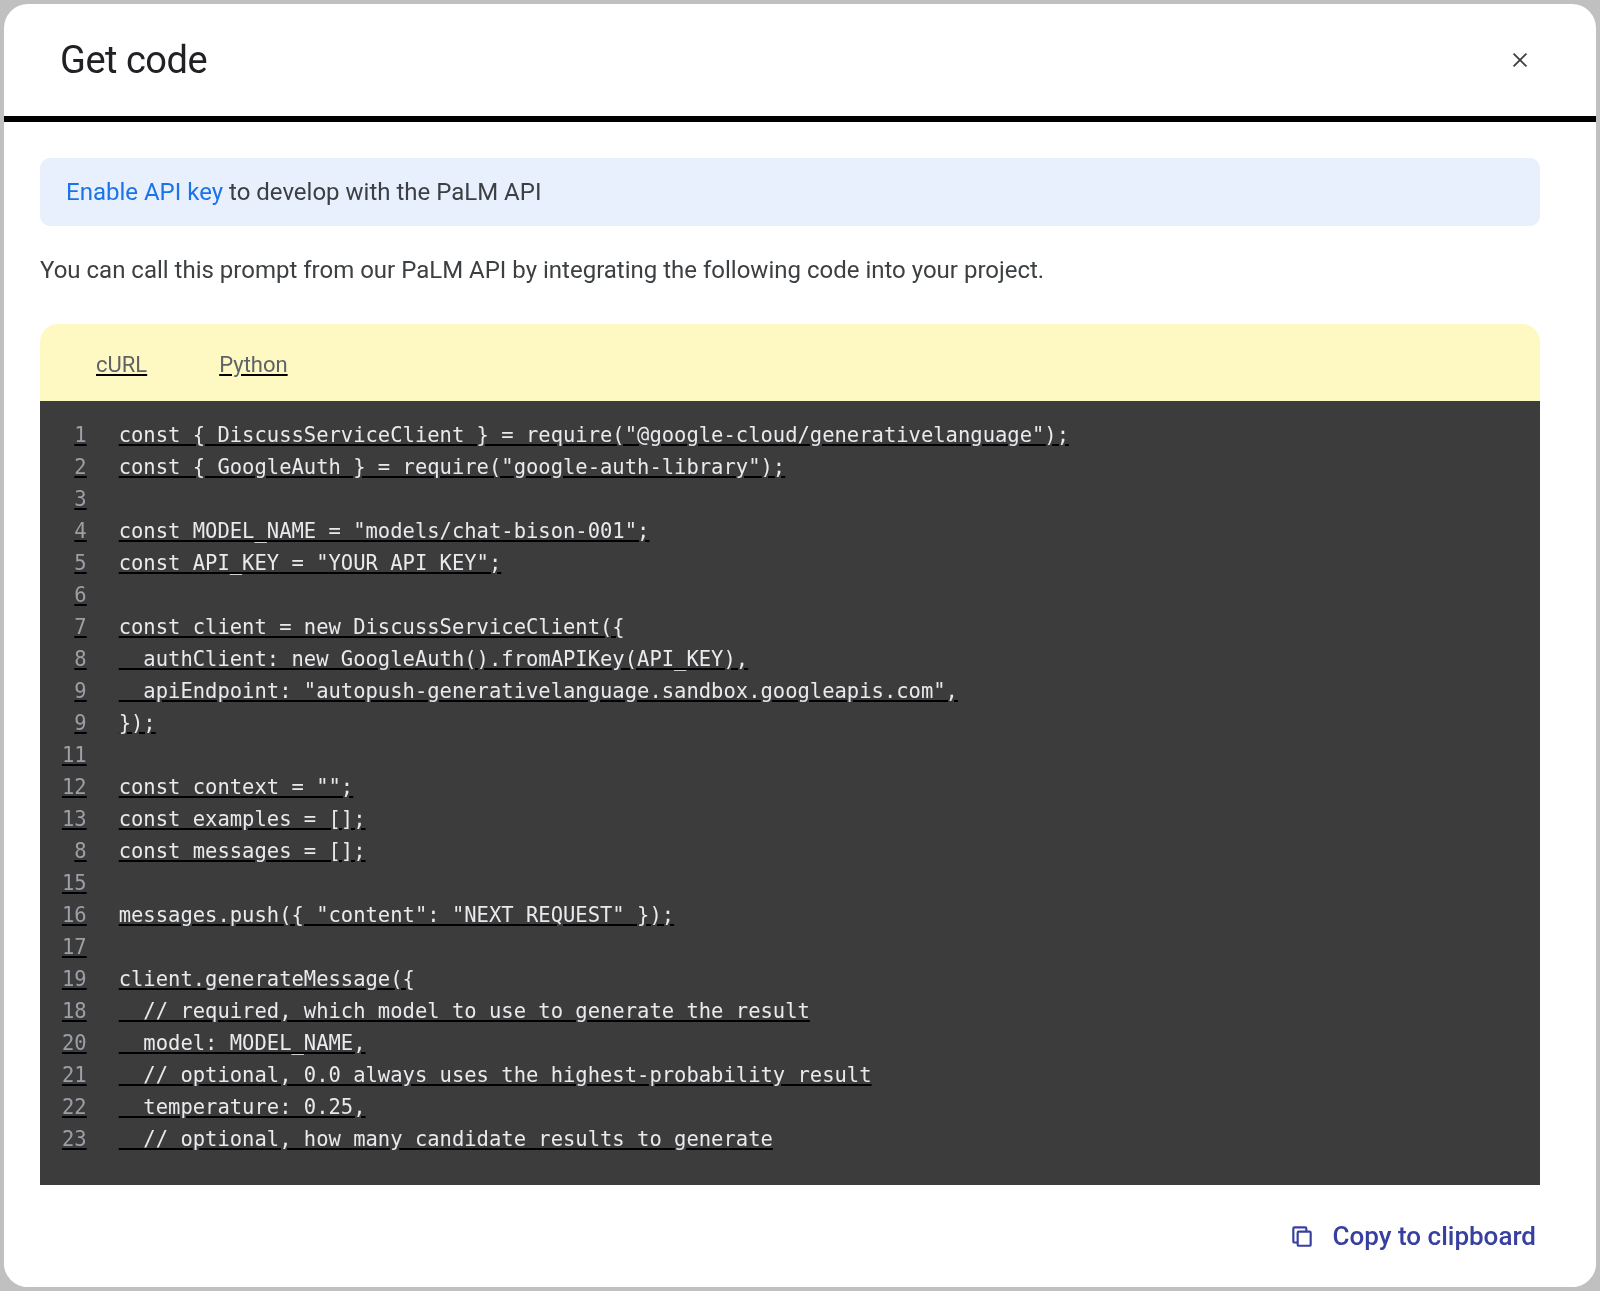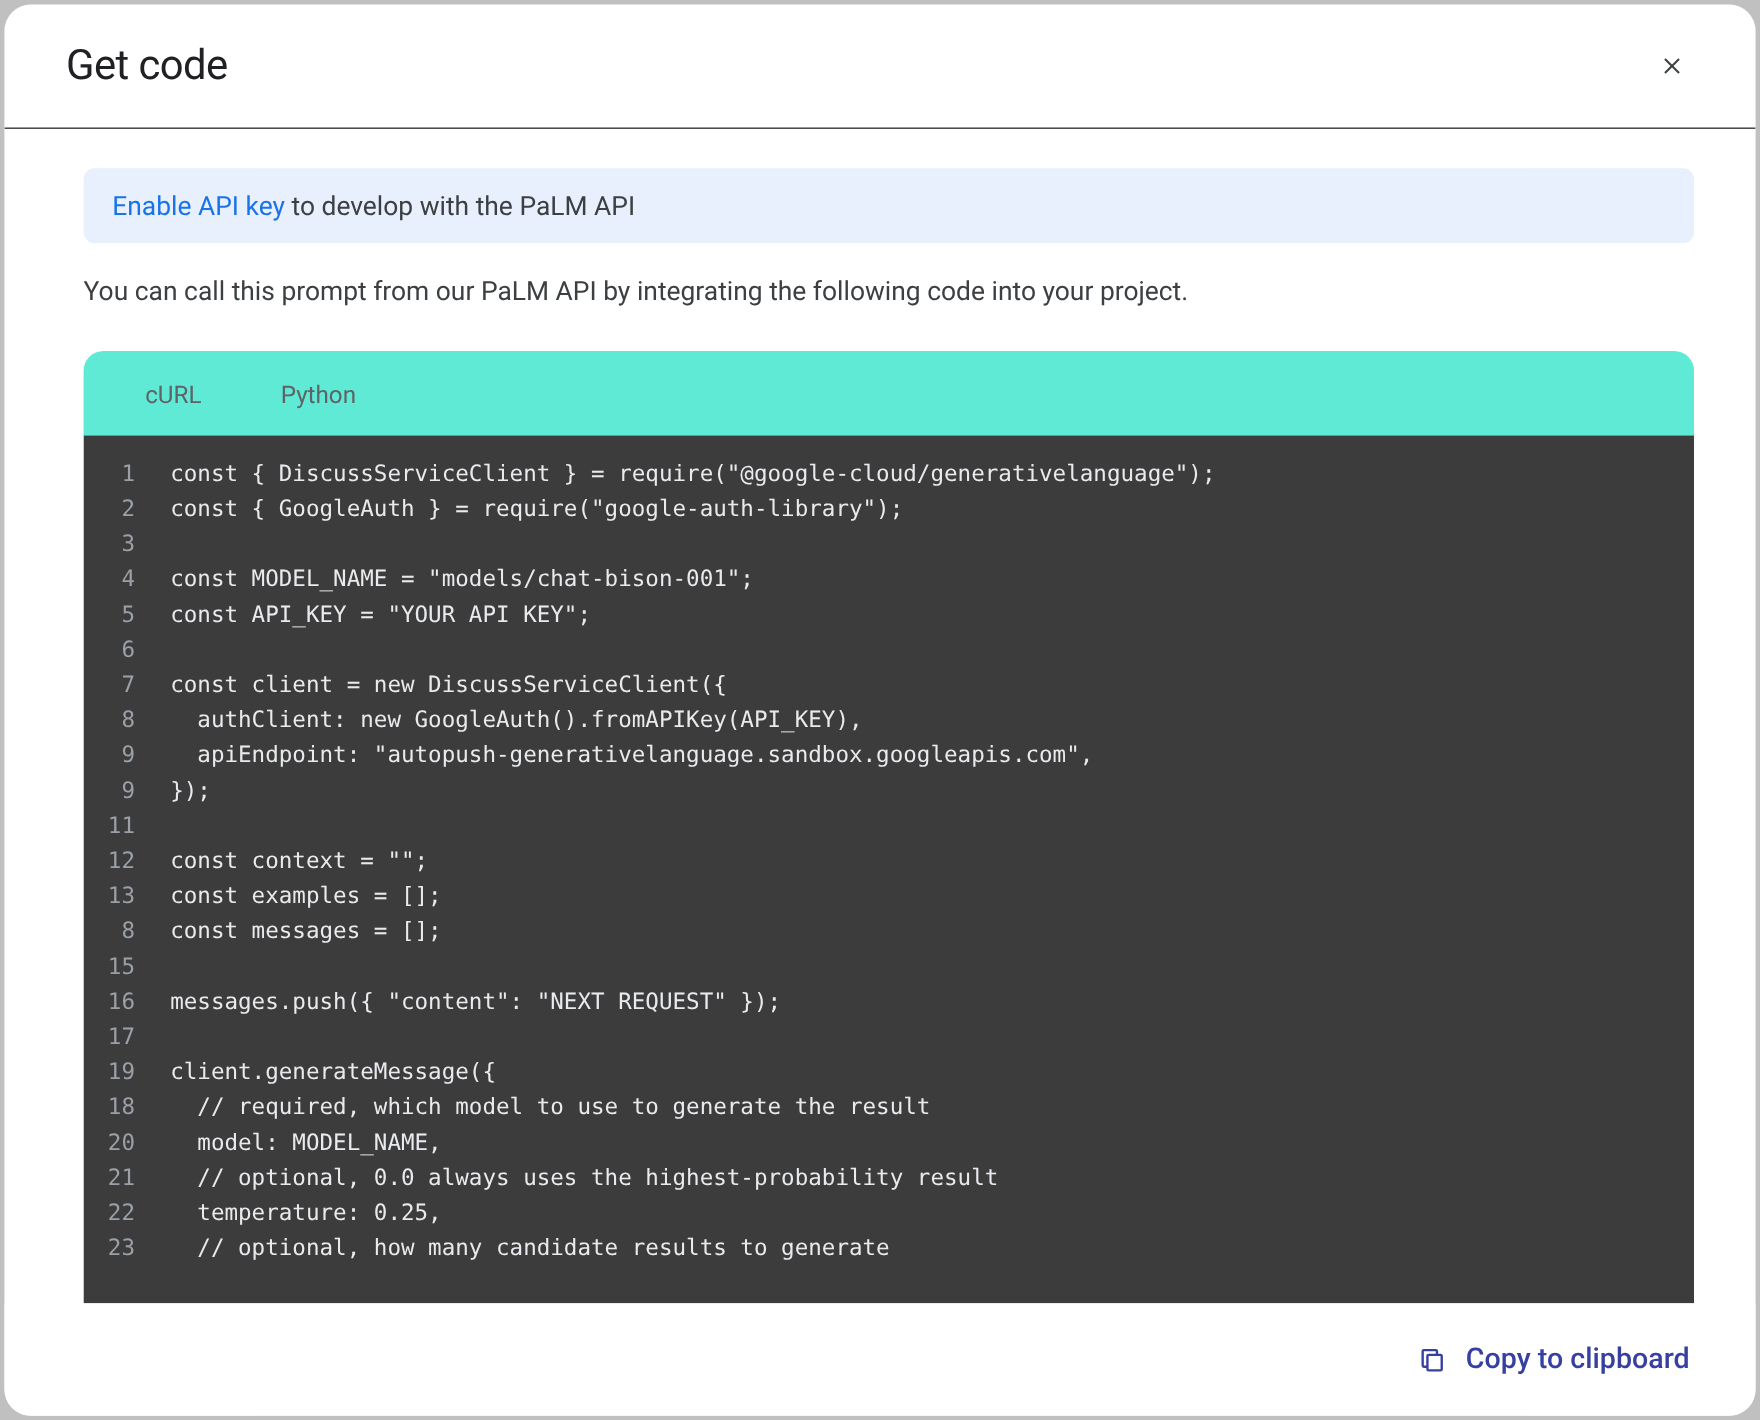--- a/index.html
+++ b/index.html
@@ -18,21 +18,21 @@
       height: 100%;
       display: flex;
       flex-direction: column;
       overflow: hidden;
     }
     .header {
       display: flex;
       justify-content: space-between;
       align-items: center;
       padding: 32px 52px 32px 56px;
-      border-bottom: 1px solid #000000;
+      border-bottom: 6px solid #000000;
     }
     .header h1 {
       font-size: 38px;
       font-weight: 400;
       color: #202124;
       letter-spacing: -0.5px;
     }
     .close-btn {
       width: 48px;
       height: 48px;
@@ -40,21 +40,21 @@
       align-items: center;
       justify-content: center;
       cursor: pointer;
       border-radius: 50%;
       background: transparent;
       border: none;
     }
     .close-btn svg { width: 22px; height: 22px; }
     .content {
       flex: 1;
-      padding: 36px 56px 0 72px;
+      padding: 36px 56px 0 36px;
       overflow: hidden;
       display: flex;
       flex-direction: column;
     }
     .info-banner {
       background: #e8f0fe;
       border-radius: 10px;
       padding: 20px 26px;
       font-size: 24px;
       color: #3c4043;
@@ -67,23 +67,24 @@
     .description {
       font-size: 24px;
       color: #3c4043;
       margin-bottom: 36px;
       line-height: 1.4;
     }
     .code-panel {
       flex: 1;
       display: flex;
       flex-direction: column;
-      background: #5eead4;
+      background: #fef9c3;
       border-radius: 18px 18px 0 0;
       overflow: hidden;
+      text-decoration: underline;
     }
     .tabs {
       display: flex;
       padding: 0 0 0 20px;
     }
     .tab {
       padding: 28px 36px 24px 36px;
       font-size: 22px;
       color: #5f6368;
       cursor: pointer;

